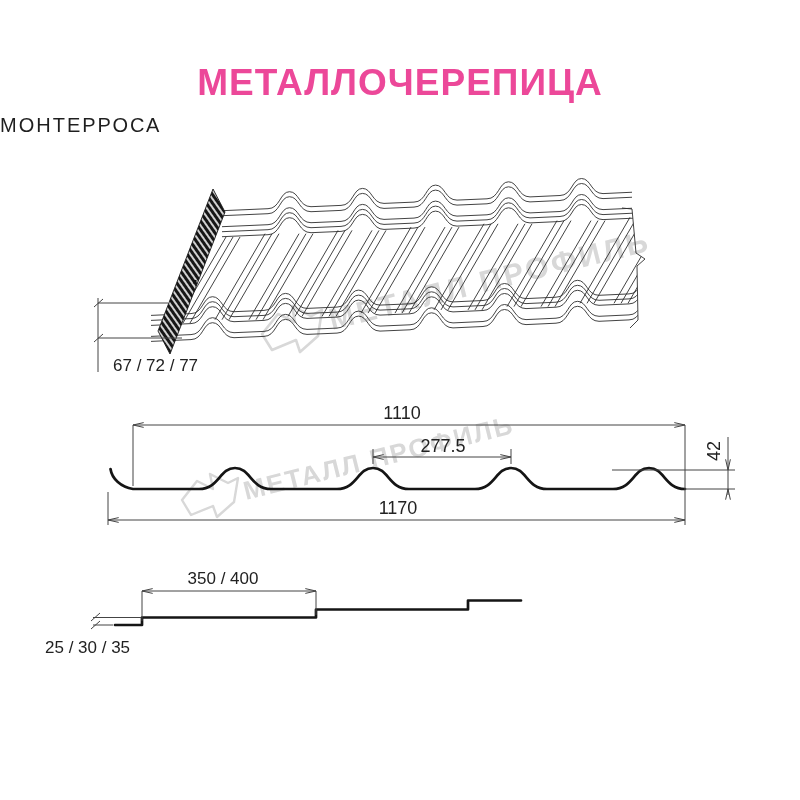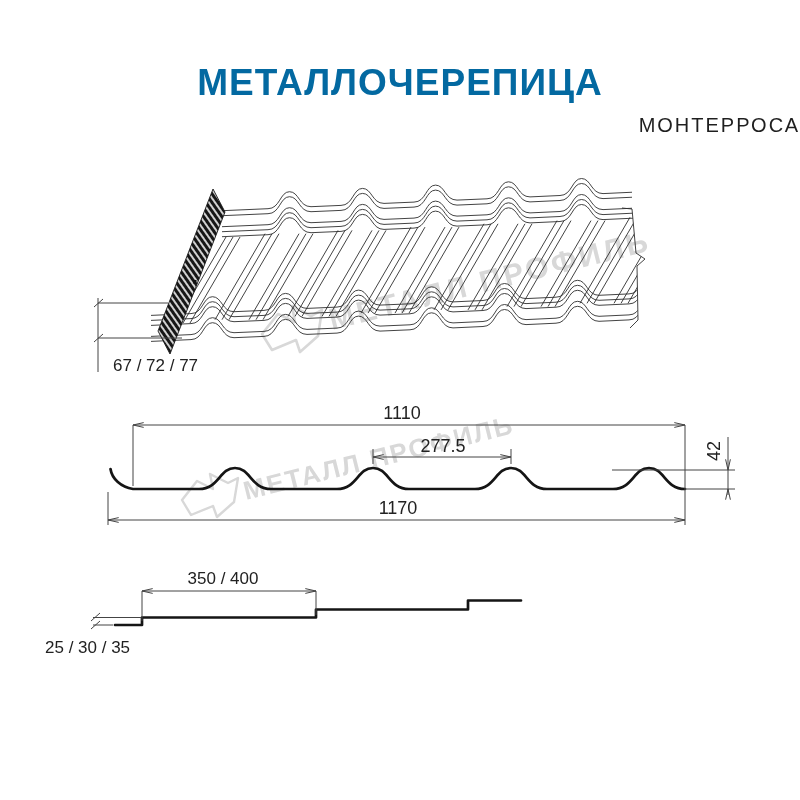--- a/index.html
+++ b/index.html
@@ -2,24 +2,24 @@
 <html><head>
 <meta charset="utf-8">
 <style>
   html,body{margin:0;padding:0;}
   body{
     width:800px;height:800px;position:relative;background:#ffffff;
     font-family:"Liberation Sans",sans-serif;overflow:hidden;
   }
   .title{
     position:absolute;left:0;right:0;top:62px;text-align:center;
-    font-size:37px;font-weight:bold;letter-spacing:1px;color:#0369a1;
+    font-size:37px;font-weight:bold;letter-spacing:1px;color:#ec4899;
   }
   .subtitle{
-    position:absolute;left:0;right:0;top:114px;text-align:right;
+    position:absolute;left:0;right:0;top:114px;text-align:left;
     font-size:20px;font-weight:400;letter-spacing:2px;color:#1f1f1f;
   }
   svg{position:absolute;left:0;top:0;}
   svg text{font-family:"Liberation Sans",sans-serif;fill:#222;}
   .dim-t{font-size:18px;}
   .lab-t{font-size:17px;}
   .wm-t{font-size:30px;font-weight:bold;letter-spacing:3px;fill:#d8d8d8;}
   .wm-t2{font-size:26px;font-weight:bold;letter-spacing:2px;fill:#d8d8d8;}
 </style>
 </head>

